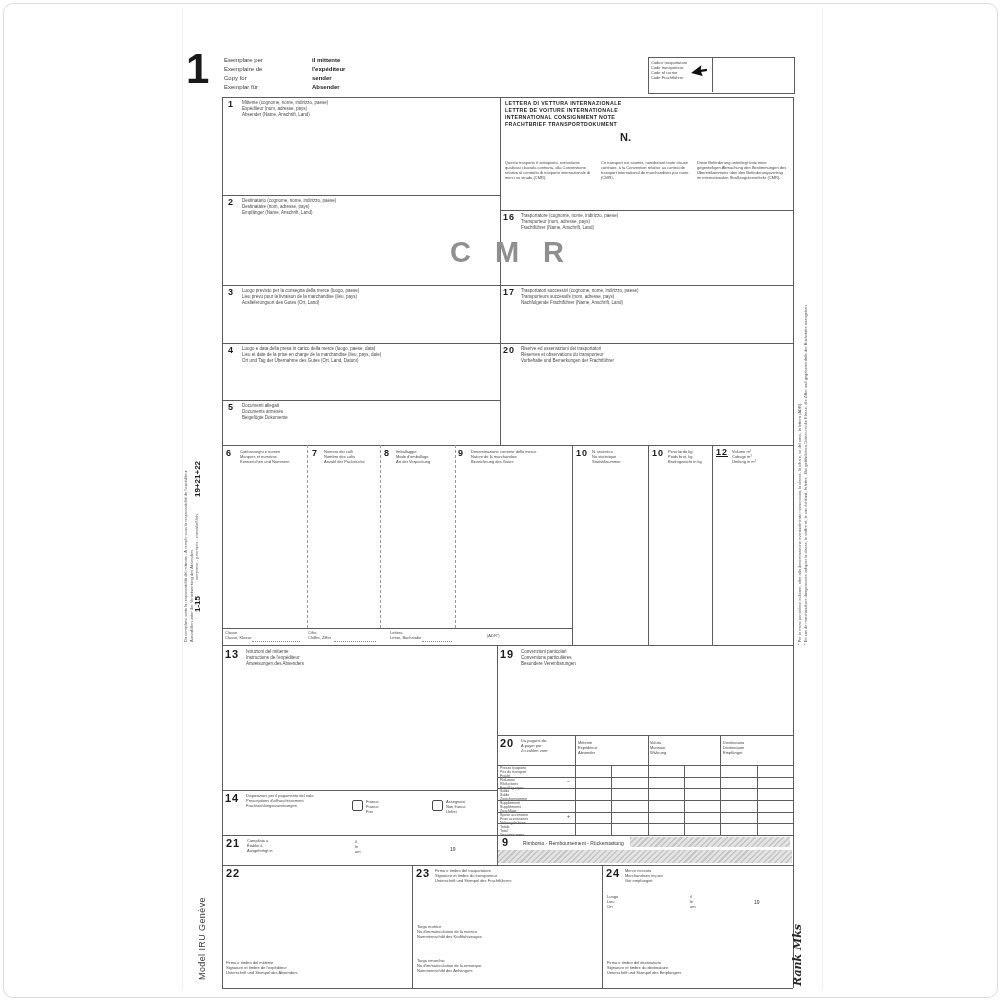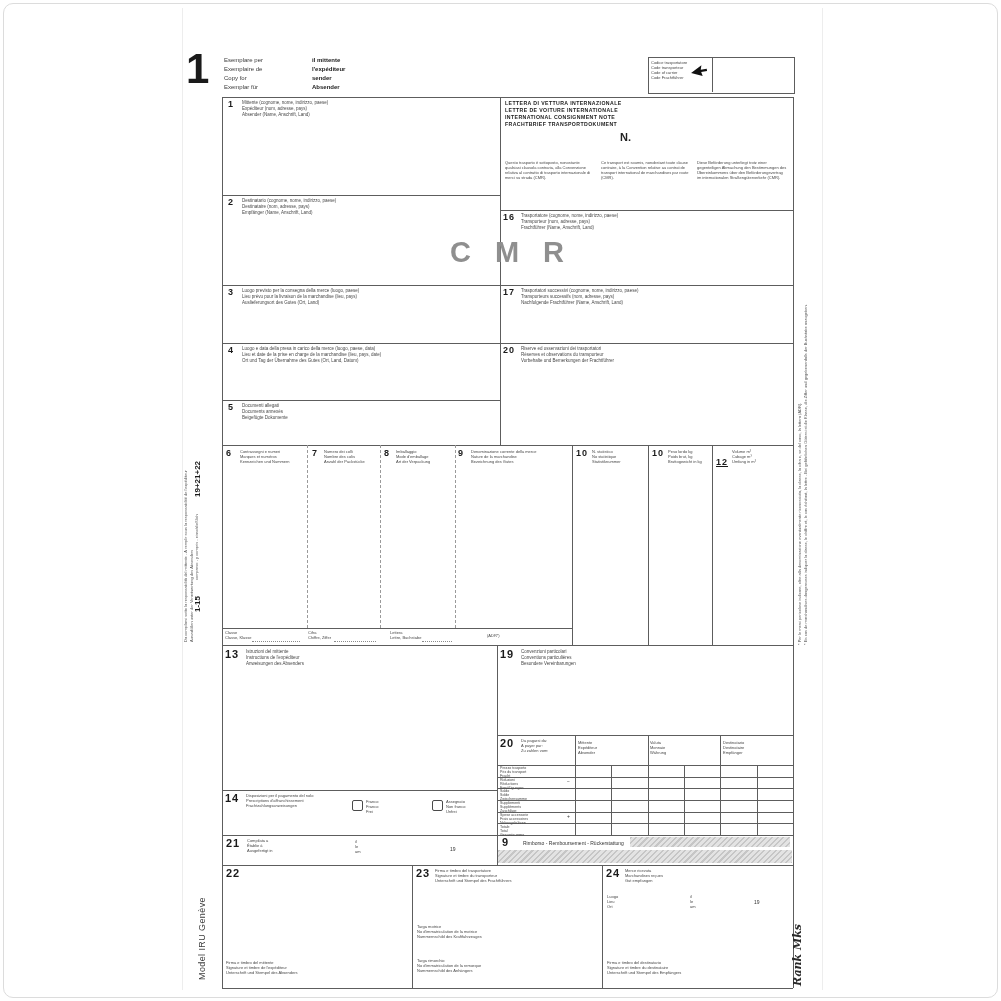--- a/index.html
+++ b/index.html
@@ -187,21 +187,21 @@
       <div>N. statistico</div>
       <div>No statistique</div>
       <div>Statistiknummer</div>
     </div>
   <div class="num" style="left:652px;top:449px;">10</div>
   <div class="lbl lbl-xs" style="left:668px;top:449px;width:42px;">
       <div>Peso lordo kg</div>
       <div>Poids brut, kg</div>
       <div>Bruttogewicht in kg</div>
     </div>
-  <div class="num" style="left:716px;top:458px;text-decoration:underline;">12</div>
+  <div class="num" style="left:716px;top:448px;text-decoration:underline;">12</div>
   <div class="lbl lbl-xs" style="left:732px;top:449px;width:55px;">
       <div>Volume m³</div>
       <div>Cubage m³</div>
       <div>Umfang in m³</div>
     </div>
 
   <div class="lbl lbl-xs" style="left:225px;top:630px;width:46px;">
       <div>Classe</div>
       <div>Classe, Klasse</div>
     </div>

